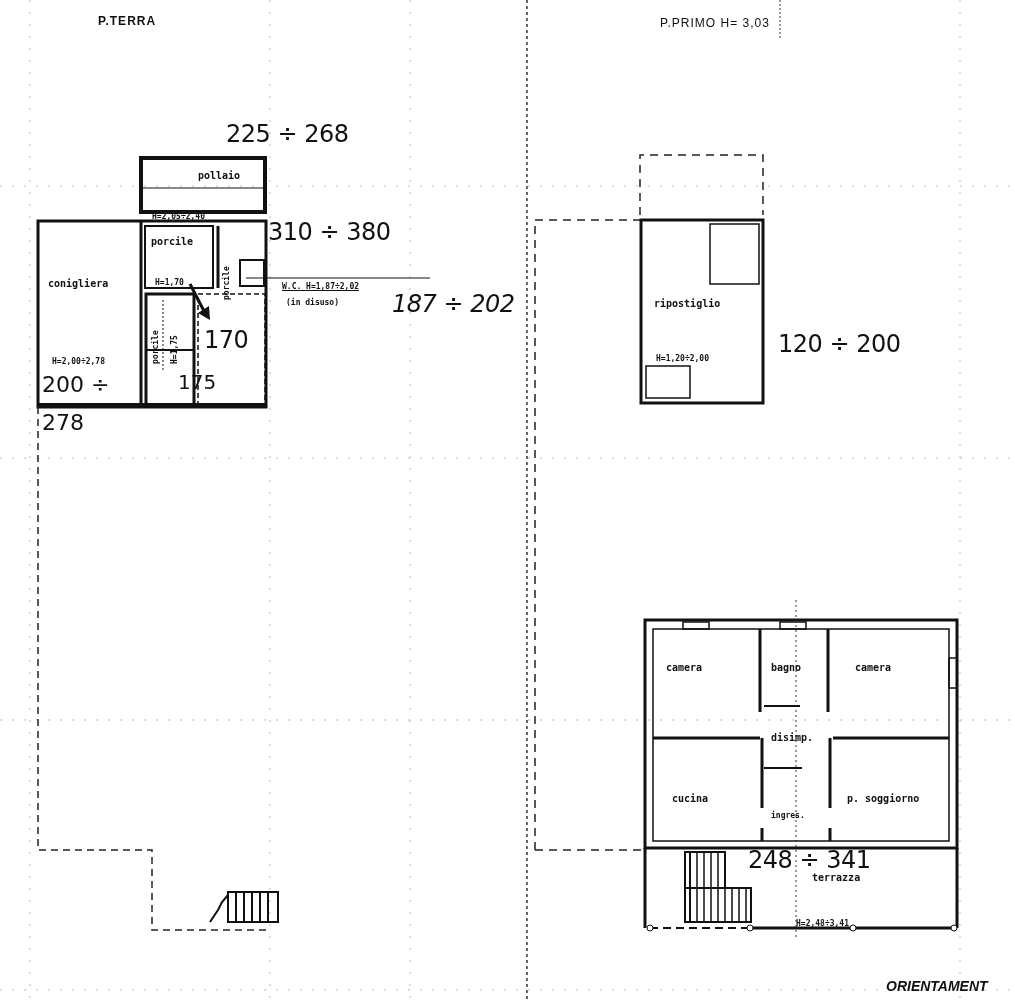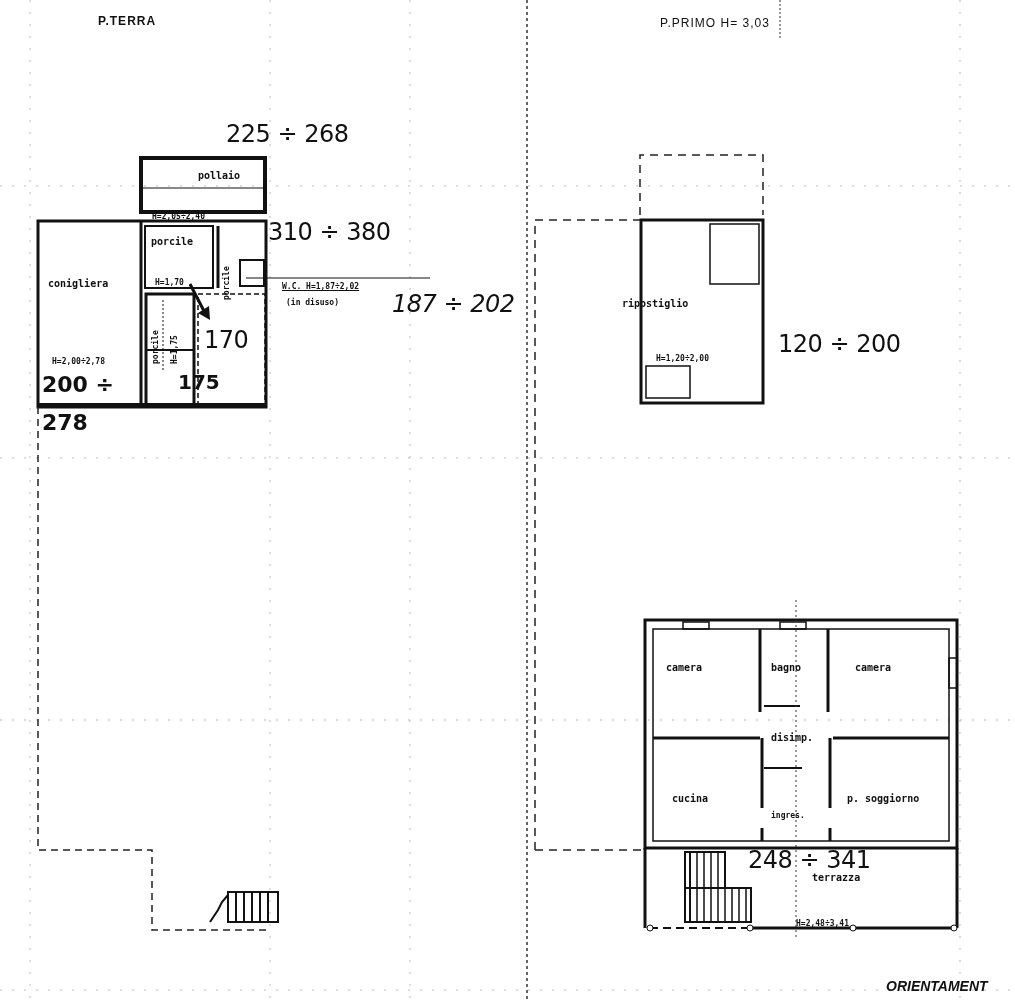--- a/index.html
+++ b/index.html
@@ -3,21 +3,21 @@
 <meta charset="utf-8">
 <style>
   html,body{margin:0;padding:0;background:#ffffff;}
   body{width:1015px;height:1000px;position:relative;overflow:hidden;font-family:"DejaVu Sans",sans-serif;color:#111;}
   svg.plan{position:absolute;left:0;top:0;}
   .lbl{position:absolute;white-space:nowrap;color:#111;}
   .title{font-family:Liberation Sans, sans-serif;font-weight:bold;font-size:12px;letter-spacing:1px;}
   .room{font-family:"DejaVu Sans Mono",monospace;font-weight:bold;font-size:10px;}
   .small{font-family:"DejaVu Sans Mono",monospace;font-weight:bold;font-size:8px;margin-top:16px;}
   .hand{font-family:"DejaVu Sans",sans-serif;font-size:24px;font-weight:normal;letter-spacing:-0.5px;}
-  .handb{font-family:"DejaVu Sans",sans-serif;font-size:22px;font-weight:bold;}
+  .handb{font-family:"DejaVu Sans",sans-serif;font-size:22px;font-weight:normal;}
   .orient{font-family:"Liberation Sans",sans-serif;font-style:italic;font-weight:bold;font-size:14px;margin-top:8px;}
   .vert{writing-mode:vertical-rl;transform:rotate(180deg);}
 </style>
 </head>
 <body>
 
 <svg class="plan" width="1015" height="1000" viewBox="0 0 1015 1000">
 
   <g stroke="#bbb" stroke-width="1" stroke-dasharray="2 10">
     <line x1="0" y1="186" x2="1015" y2="186"></line>
@@ -149,21 +149,21 @@
 <div class="lbl small vert" style="left:151px;top:300px;height:48px;">porcile</div>
 <div class="lbl small vert" style="left:170px;top:300px;height:48px;">H=1,75</div>
 <div class="lbl handb" style="left:148px;top:370px;font-size:20px;padding-left:30px;">175</div>
 <div class="lbl hand" style="left:204px;top:326px;">170</div>
 
 <div class="lbl room" style="left:48px;top:278px;">conigliera</div>
 <div class="lbl small" style="left:52px;top:341px;">H=2,00÷2,78</div>
 <div class="lbl handb" style="left:42px;top:372px;">200 ÷</div>
 <div class="lbl handb" style="left:42px;top:410px;">278</div>
 
-<div class="lbl room" style="left:622px;top:298px;">ripostiglio</div>
+<div class="lbl room" style="left:654px;top:298px;">ripostiglio</div>
 <div class="lbl small" style="left:656px;top:338px;">H=1,20÷2,00</div>
 <div class="lbl hand" style="left:778px;top:330px;">120 ÷ 200</div>
 
 <div class="lbl room" style="left:666px;top:662px;">camera</div>
 <div class="lbl room" style="left:771px;top:662px;">bagno</div>
 <div class="lbl room" style="left:855px;top:662px;">camera</div>
 <div class="lbl room" style="left:771px;top:732px;">disimp.</div>
 <div class="lbl room" style="left:672px;top:793px;">cucina</div>
 <div class="lbl small" style="left:771px;top:795px;">ingres.</div>
 <div class="lbl room" style="left:847px;top:793px;">p. soggiorno</div>

